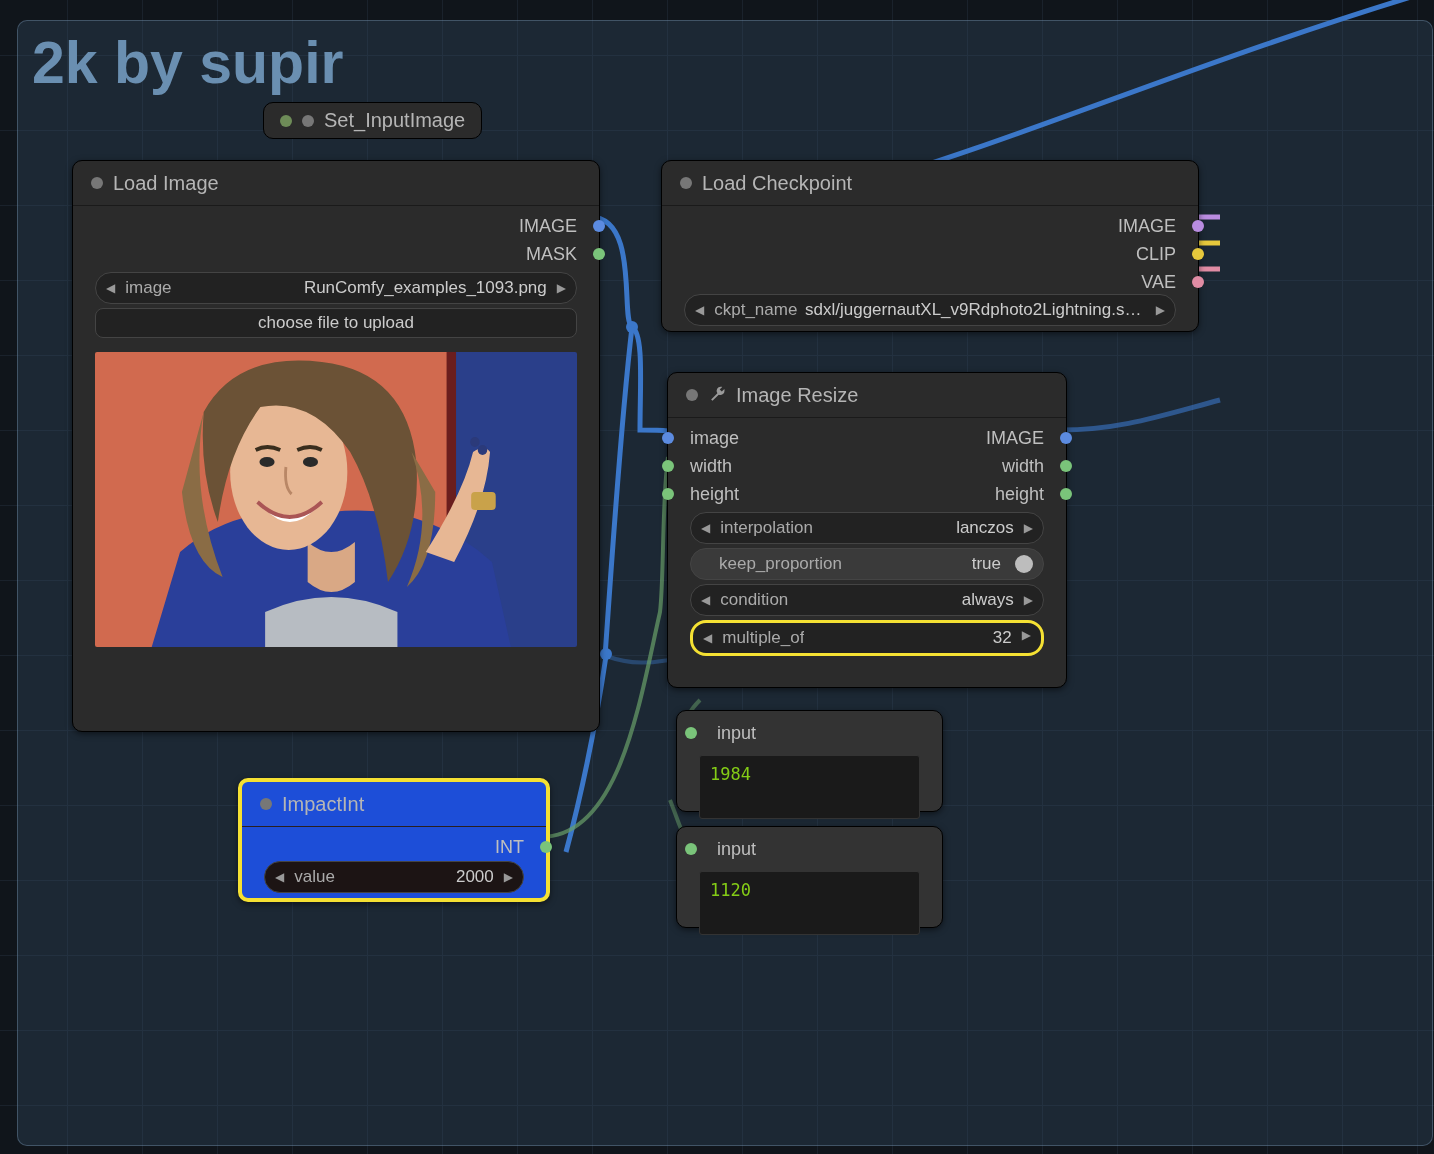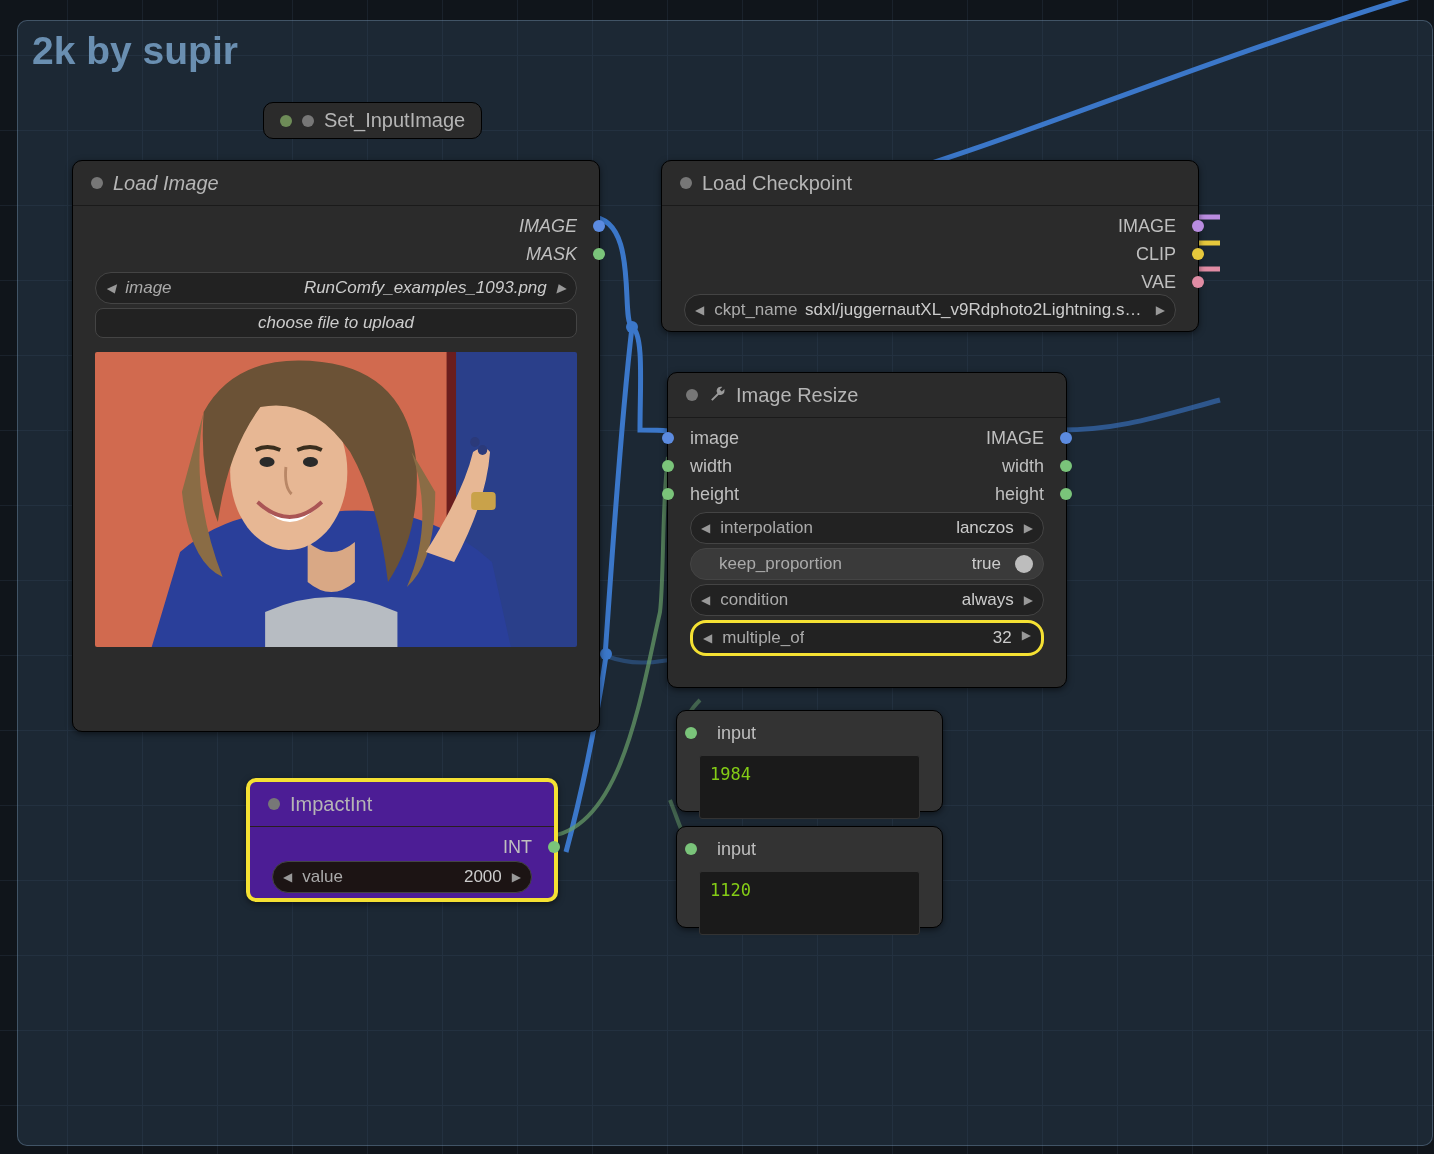--- a/index.html
+++ b/index.html
@@ -31,35 +31,35 @@
     background-position:-8px -20px;
     position:relative;
   }
   svg.links{position:absolute;inset:0;width:1434px;height:1154px;pointer-events:none;z-index:2;}
   .group{
     position:absolute;border-radius:10px;
     background:rgba(60,90,120,0.28);
     border:1px solid rgba(120,150,180,0.4);
     z-index:1;
   }
-  .group .gtitle{position:absolute;top:8px;left:14px;font-size:39px;font-weight:600;color:#6a8fb1;}
+  .group .gtitle{position:absolute;top:8px;left:14px;font-size:59px;font-weight:600;color:#6a8fb1;}
   .mini-node{
     position:absolute;z-index:3;
     background:var(--panel);border:1px solid #000;border-radius:10px;
     display:flex;align-items:center;gap:10px;padding:6px 16px;
     font-size:20px;color:#b5b5b5;
   }
   .slot-dot{width:12px;height:12px;border-radius:50%;display:inline-block;}
   .node{
     position:absolute;z-index:3;
     background:var(--panel);border:1px solid #000;border-radius:10px;
     box-shadow:0 2px 6px rgba(0,0,0,.5);
     display:flex;flex-direction:column;
   }
-  .node.dark{background:#4c1d95;margin-left:8px;}
+  .node.dark{background:#1d4ed8;}
   .node.yellow-outline{border:4px solid var(--yellow-hl);}
   .nhead{
     height:44px;display:flex;align-items:center;gap:10px;
     padding:0 18px;border-bottom:1px solid #1a1a1a;
     border-radius:10px 10px 0 0;
     font-size:20px;color:#b5b5b5;
   }
   .nhead .hdot{width:12px;height:12px;border-radius:50%;background:#777;}
   .nhead .wrench{width:18px;height:18px;display:inline-block;}
   .nbody{position:relative;flex:1;}
@@ -128,21 +128,21 @@
 
   <path d="M 1060,430 C 1120,430 1160,416 1220,400" stroke="var(--link)" stroke-width="5" fill="none" opacity="0.6"></path>
 </svg>
 
 <div class="mini-node" style="left:263px;top:102px;">
   <span class="slot-dot" style="background:#6e8c58;"></span>
   <span class="slot-dot" style="background:#777;"></span>
   <span>Set_InputImage</span>
 </div>
 
-<div class="node" style="left:72px;top:160px;width:526px;height:570px;font-style:italic;">
+<div class="node" style="left:72px;top:160px;width:526px;height:570px;">
   <div class="nhead">
     <span class="hdot"></span>
     <span>Load Image</span>
   </div>
   <div class="nbody">
     <div class="slots-right">
       <div class="slot-row out">
         <span>IMAGE</span>
         <span class="slot-dot" style="background:var(--slot-blue);"></span>
       </div>

